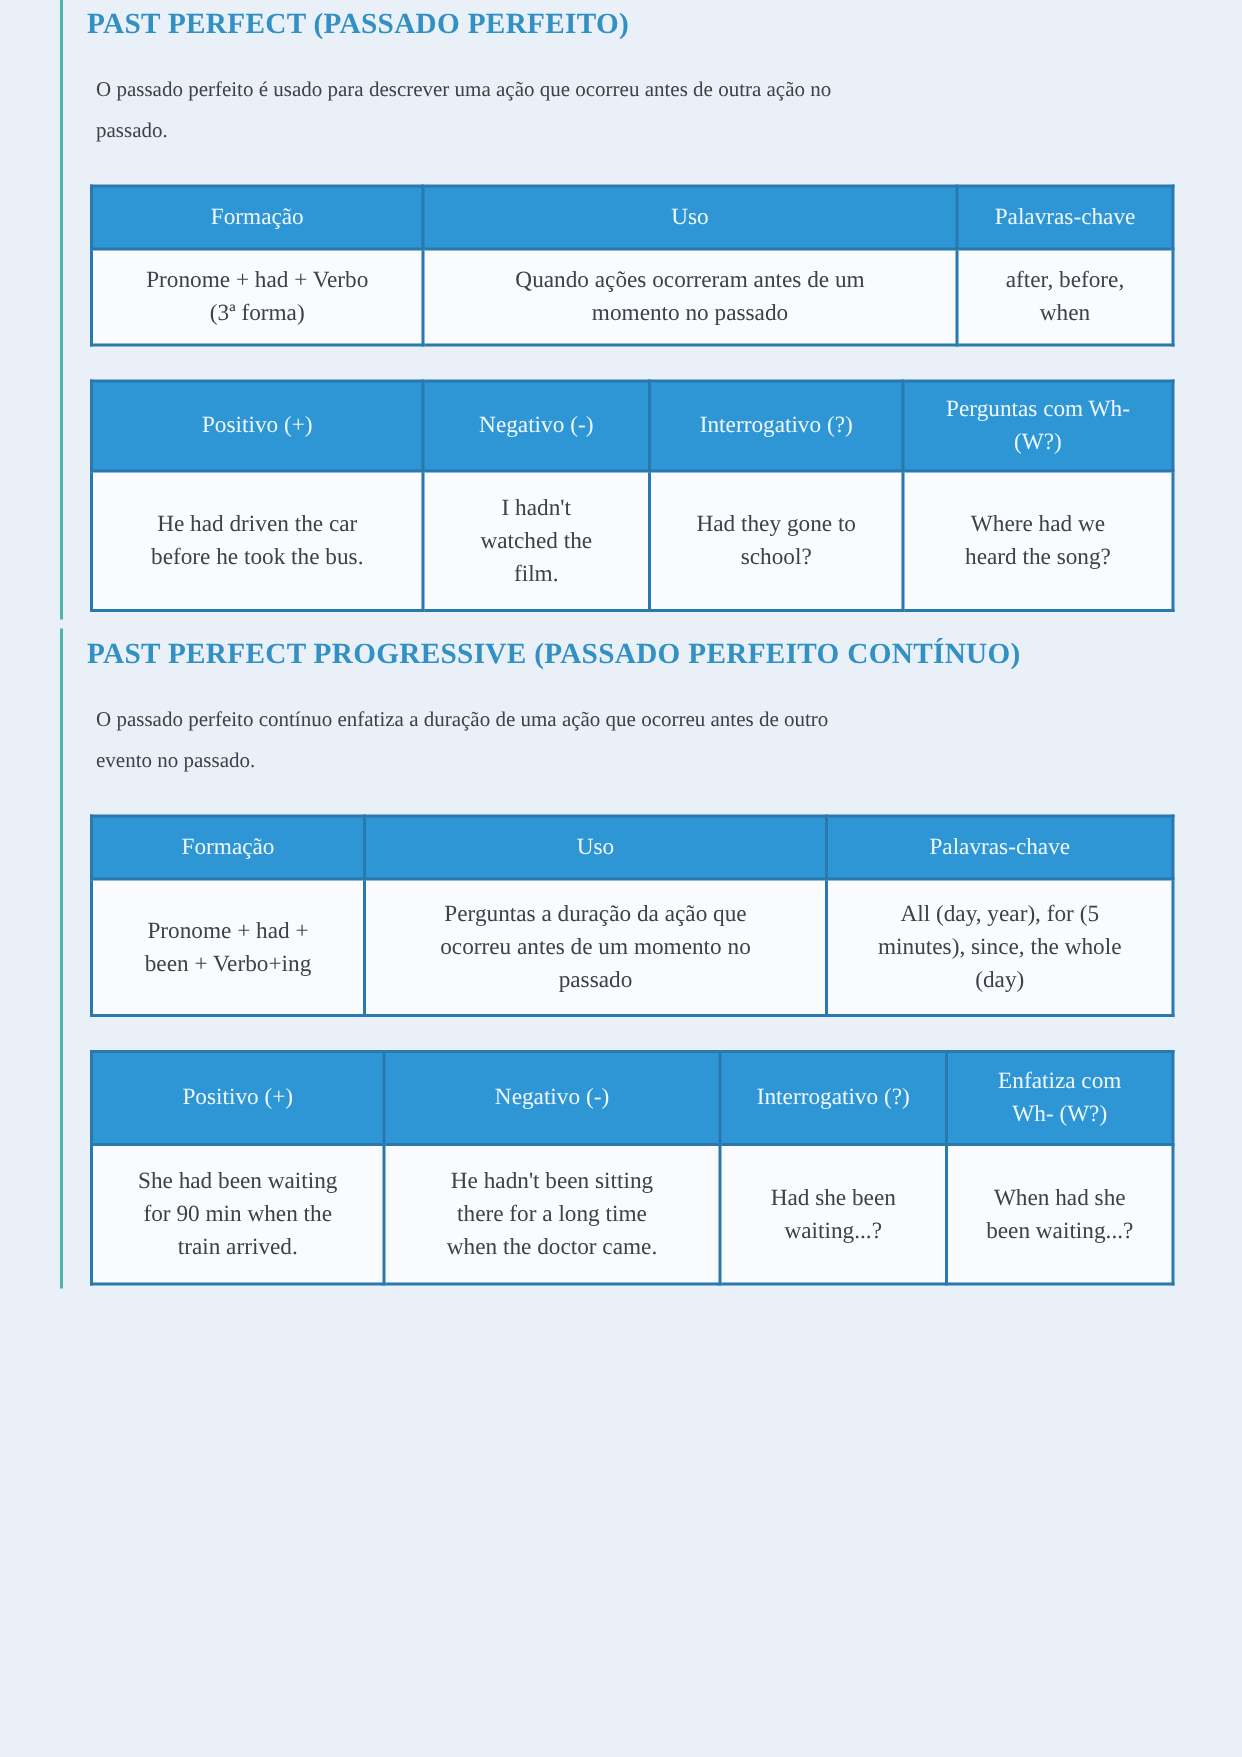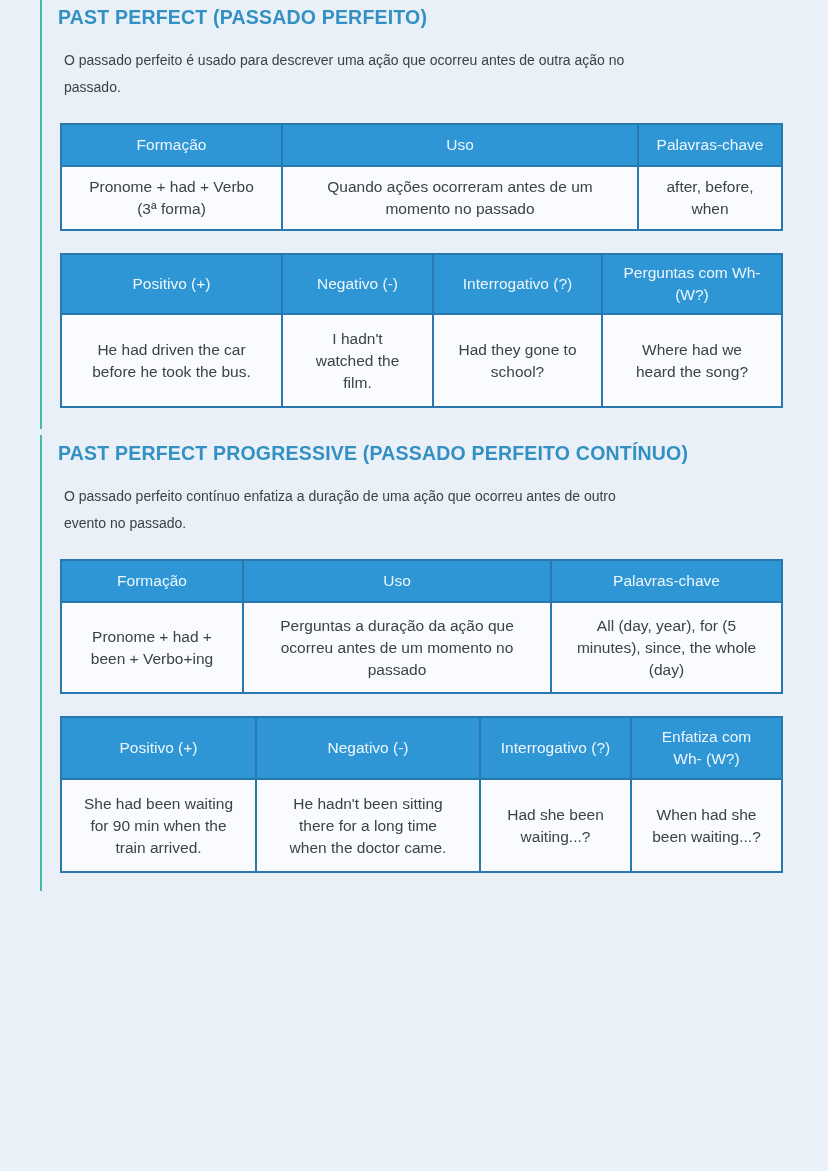--- a/index.html
+++ b/index.html
@@ -18,20 +18,21 @@
     width: 828px; height: 1171px;
     background: var(--page-bg);
     font-family: "Liberation Sans", "DejaVu Sans", sans-serif;
     color: var(--body-text);
     overflow: hidden;
   }
   .section {
     margin-left: 40px;
     border-left: 2px solid var(--accent-line);
     padding-left: 16px;
+    font-family: Liberation Serif, serif;
   }
   .sec1 { padding-top: 5px; padding-bottom: 5px; }
   .gap { height: 6px; }
   .sec2 { padding-top: 6px; padding-bottom: 2px; }
   .heading {
     margin: 0;
     font-size: 19.5px;
     line-height: 24px;
     font-weight: 600;
     letter-spacing: 0.2px;
@@ -40,21 +41,21 @@
   .desc {
     margin: 18px 16px 0 6px;
     font-size: 14px;
     line-height: 27px;
     white-space: pre-line;
   }
   table.grammar-table {
     border-collapse: collapse;
     table-layout: fixed;
     width: 721px;
-    margin: 22px 0 16px 2px;
+    margin: 22px 0 0 2px;
     background: var(--cell-bg);
   }
   table.grammar-table th, table.grammar-table td {
     border: 2px solid var(--table-border);
     text-align: center;
     vertical-align: middle;
     font-size: 15.5px;
     line-height: 22px;
     white-space: pre-line;
     padding: 2px 8px;

